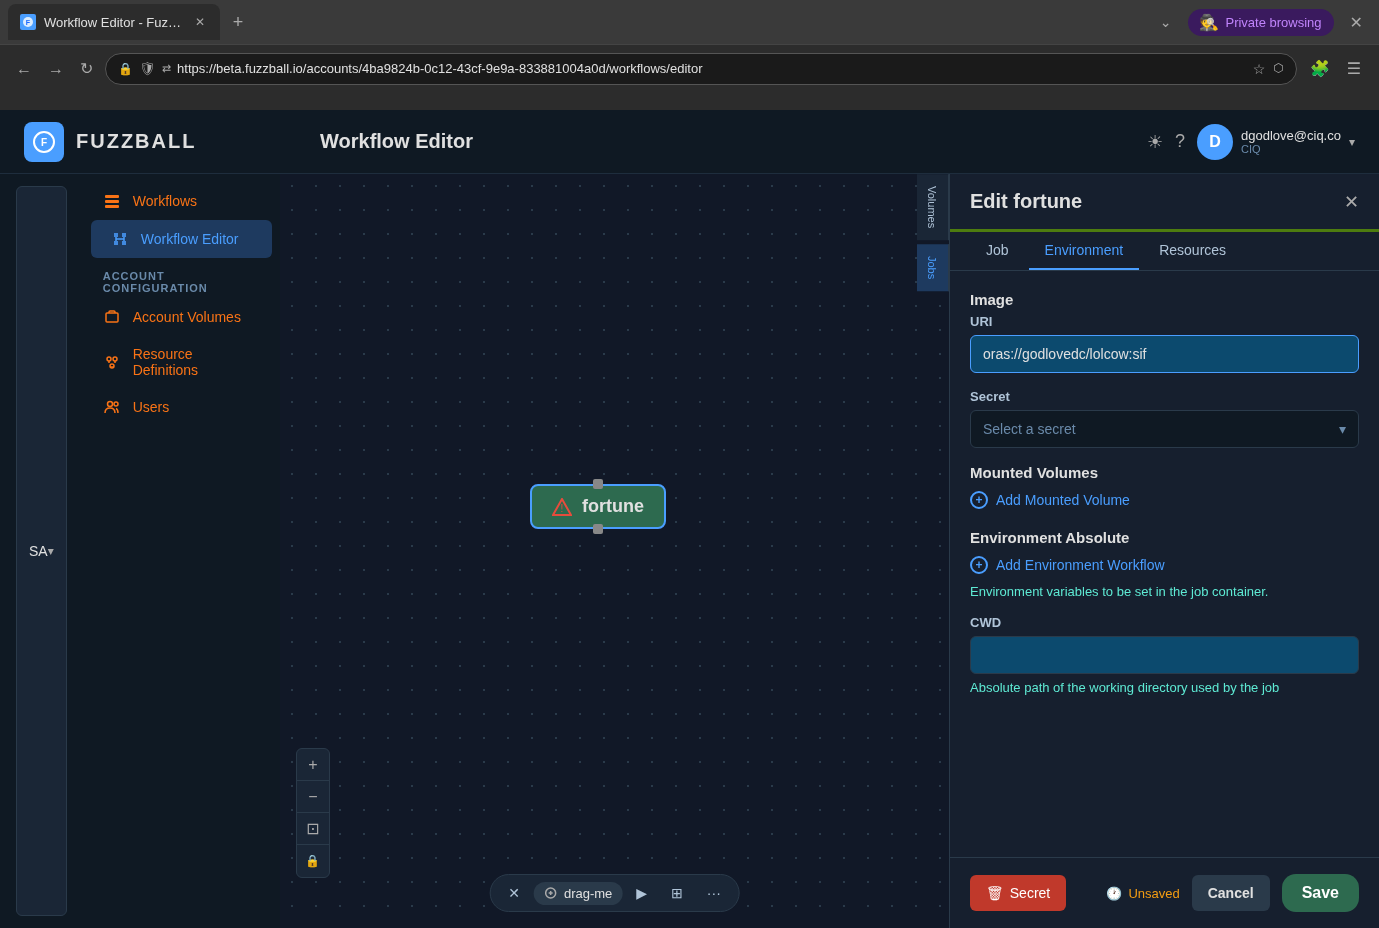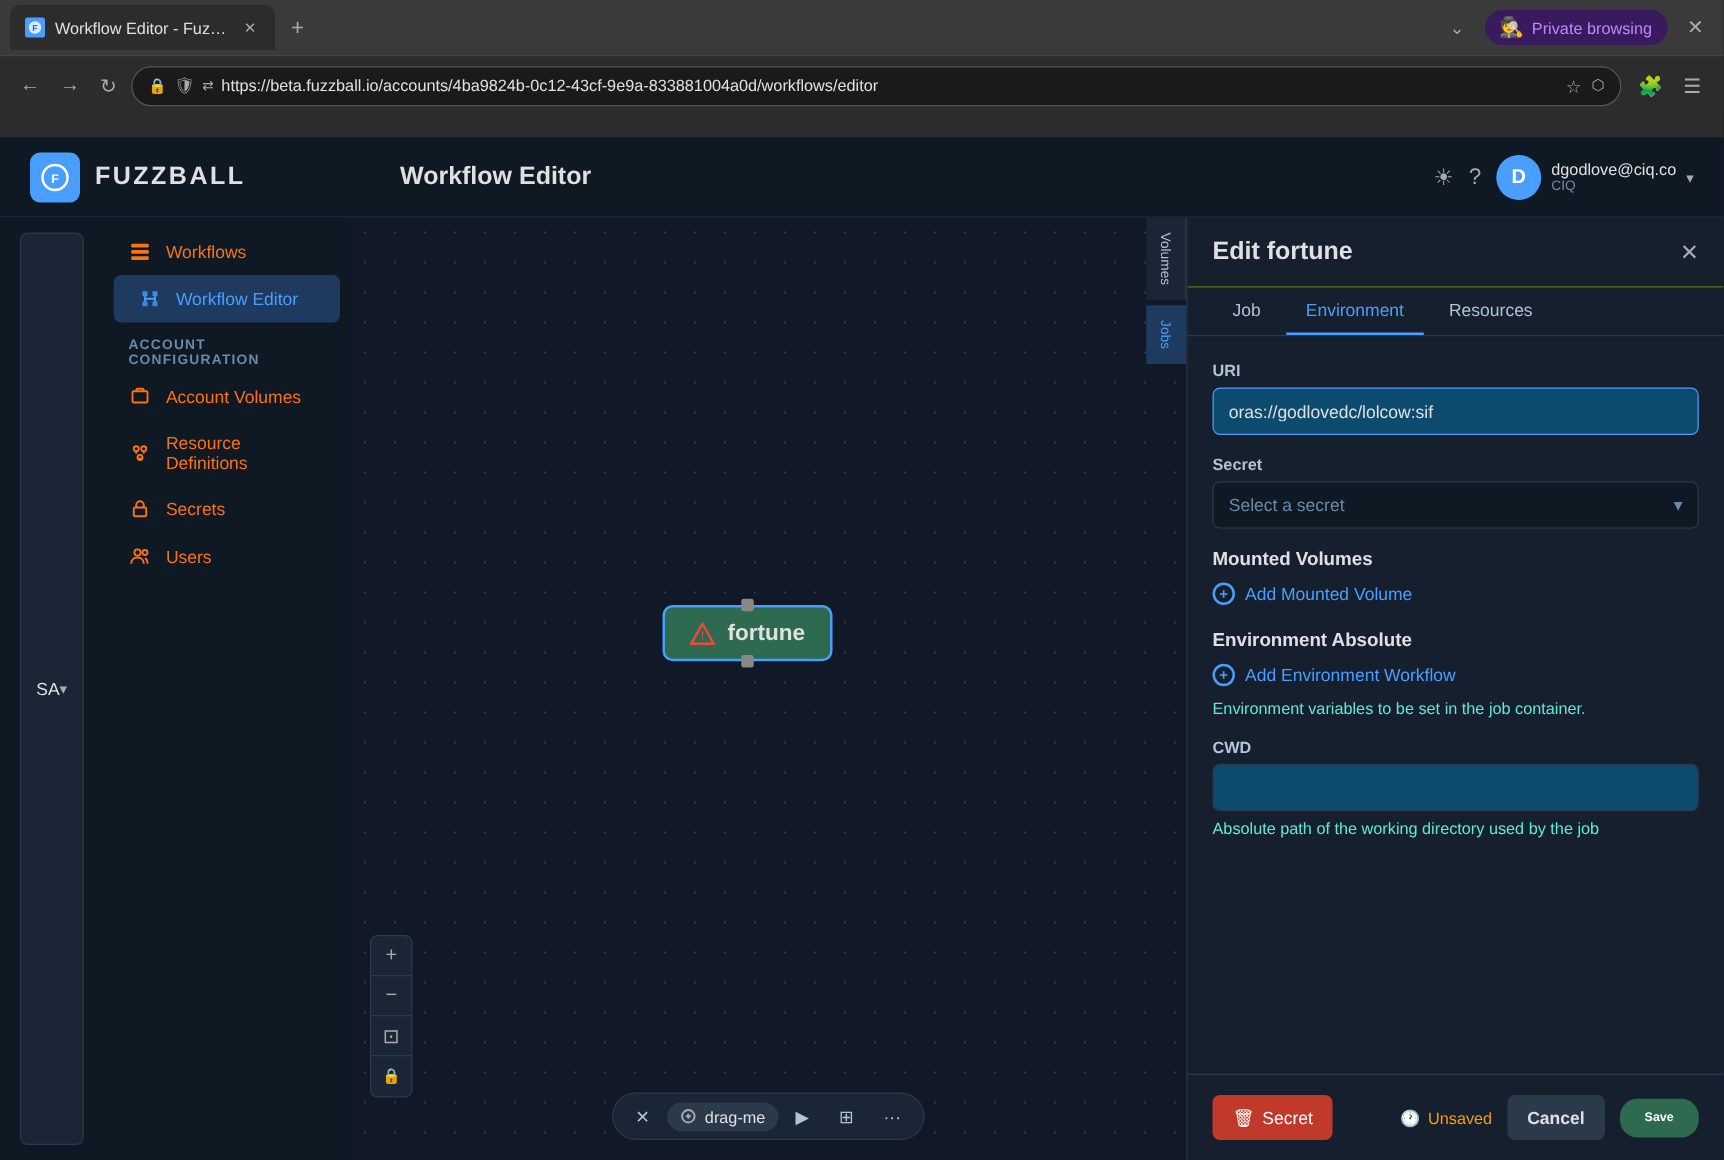--- a/index.html
+++ b/index.html
@@ -65,21 +65,21 @@
     .ctrl-btn { width: 32px; height: 32px; display: flex; align-items: center; justify-content: center; cursor: pointer; color: #aaa; font-size: 16px; border-bottom: 1px solid #2a3a4a; }
     .ctrl-btn:last-child { border-bottom: none; }
 
     
     .bottom-toolbar { position: absolute; bottom: 16px; left: 50%; transform: translateX(-50%); background: #1a2636; border: 1px solid #2a3a4a; border-radius: 20px; display: flex; align-items: center; gap: 4px; padding: 4px 8px; }
     .toolbar-btn { padding: 6px 10px; border-radius: 16px; cursor: pointer; color: #b0c4d8; font-size: 14px; display: flex; align-items: center; gap: 4px; }
     .drag-me-btn { background: #2a3a4a; border-radius: 12px; padding: 4px 10px; font-size: 13px; color: #e0e0e0; display: flex; align-items: center; gap: 6px; cursor: pointer; }
 
     
     .right-panel { width: 430px; background: #161f2e; border-left: 1px solid #2a3a4a; display: flex; flex-direction: column; flex-shrink: 0; }
-    .panel-header { padding: 16px 20px; display: flex; align-items: center; justify-content: space-between; border-bottom: 1px solid #4d7c0f; }
+    .panel-header { padding: 16px 20px; display: flex; align-items: center; justify-content: space-between; border-bottom: 3px solid #4d7c0f; }
     .panel-title { font-size: 20px; font-weight: 600; color: #e0e0e0; }
     .panel-close { color: #aaa; cursor: pointer; font-size: 18px; }
 
     .panel-tabs { display: flex; padding: 0 20px; border-bottom: 1px solid #2a3a4a; gap: 4px; }
     .panel-tab { padding: 10px 16px; font-size: 14px; color: #b0c4d8; cursor: pointer; border-bottom: 2px solid transparent; }
     .panel-tab.active { color: #4a9eff; border-bottom-color: #4a9eff; }
 
     .panel-body { flex: 1; overflow-y: auto; padding: 20px; display: flex; flex-direction: column; gap: 16px; }
     .panel-body::-webkit-scrollbar { width: 6px; }
     .panel-body::-webkit-scrollbar-track { background: #1a2636; }
@@ -93,21 +93,21 @@
     .section-title { font-size: 15px; font-weight: 600; color: #e0e0e0; }
     .add-btn { display: flex; align-items: center; gap: 8px; color: #4a9eff; font-size: 14px; cursor: pointer; padding: 4px 0; }
     .plus-circle { width: 18px; height: 18px; border-radius: 50%; border: 2px solid #4a9eff; display: flex; align-items: center; justify-content: center; font-size: 12px; font-weight: bold; color: #4a9eff; }
 
     .desc-text { font-size: 13px; color: #5eead4; }
 
     .panel-footer { padding: 16px 20px; border-top: 1px solid #2a3a4a; display: flex; align-items: center; gap: 12px; }
     .btn-delete { background: #c0392b; border: none; border-radius: 6px; padding: 10px 16px; color: white; font-size: 14px; cursor: pointer; display: flex; align-items: center; gap: 6px; }
     .unsaved-badge { display: flex; align-items: center; gap: 6px; color: #f39c12; font-size: 13px; margin-left: auto; }
     .btn-cancel { background: #2a3a4a; border: none; border-radius: 6px; padding: 10px 16px; color: #e0e0e0; font-size: 14px; cursor: pointer; font-weight: bold; }
-    .btn-save { background: #2d6a4f; border: none; border-radius: 14px; padding: 10px 20px; color: white; font-size: 10px; font-weight: 600; cursor: pointer; }
+    .btn-save { background: #2d6a4f; border: none; border-radius: 14px; padding: 10px 20px; color: white; font-size: 16px; font-weight: 600; cursor: pointer; }
 
     
     .app-header { background: #0f1923; height: 64px; display: flex; align-items: center; padding: 0 24px; border-bottom: 1px solid #1e2d3d; gap: 16px; }
     .header-title { font-size: 20px; font-weight: 600; color: #e0e0e0; flex: 1; }
     .header-actions { display: flex; align-items: center; gap: 12px; }
     .header-icon-btn { color: #aaa; cursor: pointer; font-size: 18px; }
     .user-avatar { width: 36px; height: 36px; border-radius: 50%; background: #4a9eff; display: flex; align-items: center; justify-content: center; font-weight: bold; color: white; font-size: 16px; }
     .user-info { display: flex; flex-direction: column; }
     .user-email { font-size: 13px; color: #e0e0e0; }
     .user-org { font-size: 11px; color: #6a8aaa; }
@@ -236,29 +236,20 @@
                 <circle cx="11" cy="5" r="2"></circle>
                 <circle cx="8" cy="12" r="2"></circle>
                 <path d="M5 7v2M11 7v2M6 13h4"></path>
               </svg>
           </span>
           <span>Resource Definitions</span>
         </div>
         <div class="sidebar-nav-item">
           <span class="nav-icon">
             <svg width="16" height="16" viewBox="0 0 16 16" fill="none" stroke="currentColor" stroke-width="1.5">
-                <rect x="3" y="7" width="10" height="7" rx="1"></rect>
-                <path d="M5 7V5a3 3 0 016 0v2"></path>
-              </svg>
-          </span>
-          <span>Secrets</span>
-        </div>
-        <div class="sidebar-nav-item">
-          <span class="nav-icon">
-            <svg width="16" height="16" viewBox="0 0 16 16" fill="none" stroke="currentColor" stroke-width="1.5">
                 <circle cx="6" cy="5" r="2.5"></circle>
                 <path d="M1 14c0-3 2-5 5-5s5 2 5 5"></path>
                 <circle cx="12" cy="5" r="2"></circle>
                 <path d="M14 14c0-2-1-4-2-4.5"></path>
               </svg>
           </span>
           <span>Users</span>
         </div>
       </div>
     </div>
@@ -320,20 +311,21 @@
 
       <div class="panel-tabs">
         <div class="panel-tab">Job</div>
         <div class="panel-tab active">Environment</div>
         <div class="panel-tab">Resources</div>
       </div>
 
       <div class="panel-body">
 
         <div class="field-group">
+          <span class="section-title">Image</span>
           <span class="field-label">URI</span>
           <input class="text-input" type="text" value="oras://godlovedc/lolcow:sif" style="">
         </div>
 
         <div class="field-group">
           <span class="field-label">Secret</span>
           <div class="select-input">
             <span>Select a secret</span>
             <span>▾</span>
           </div>

